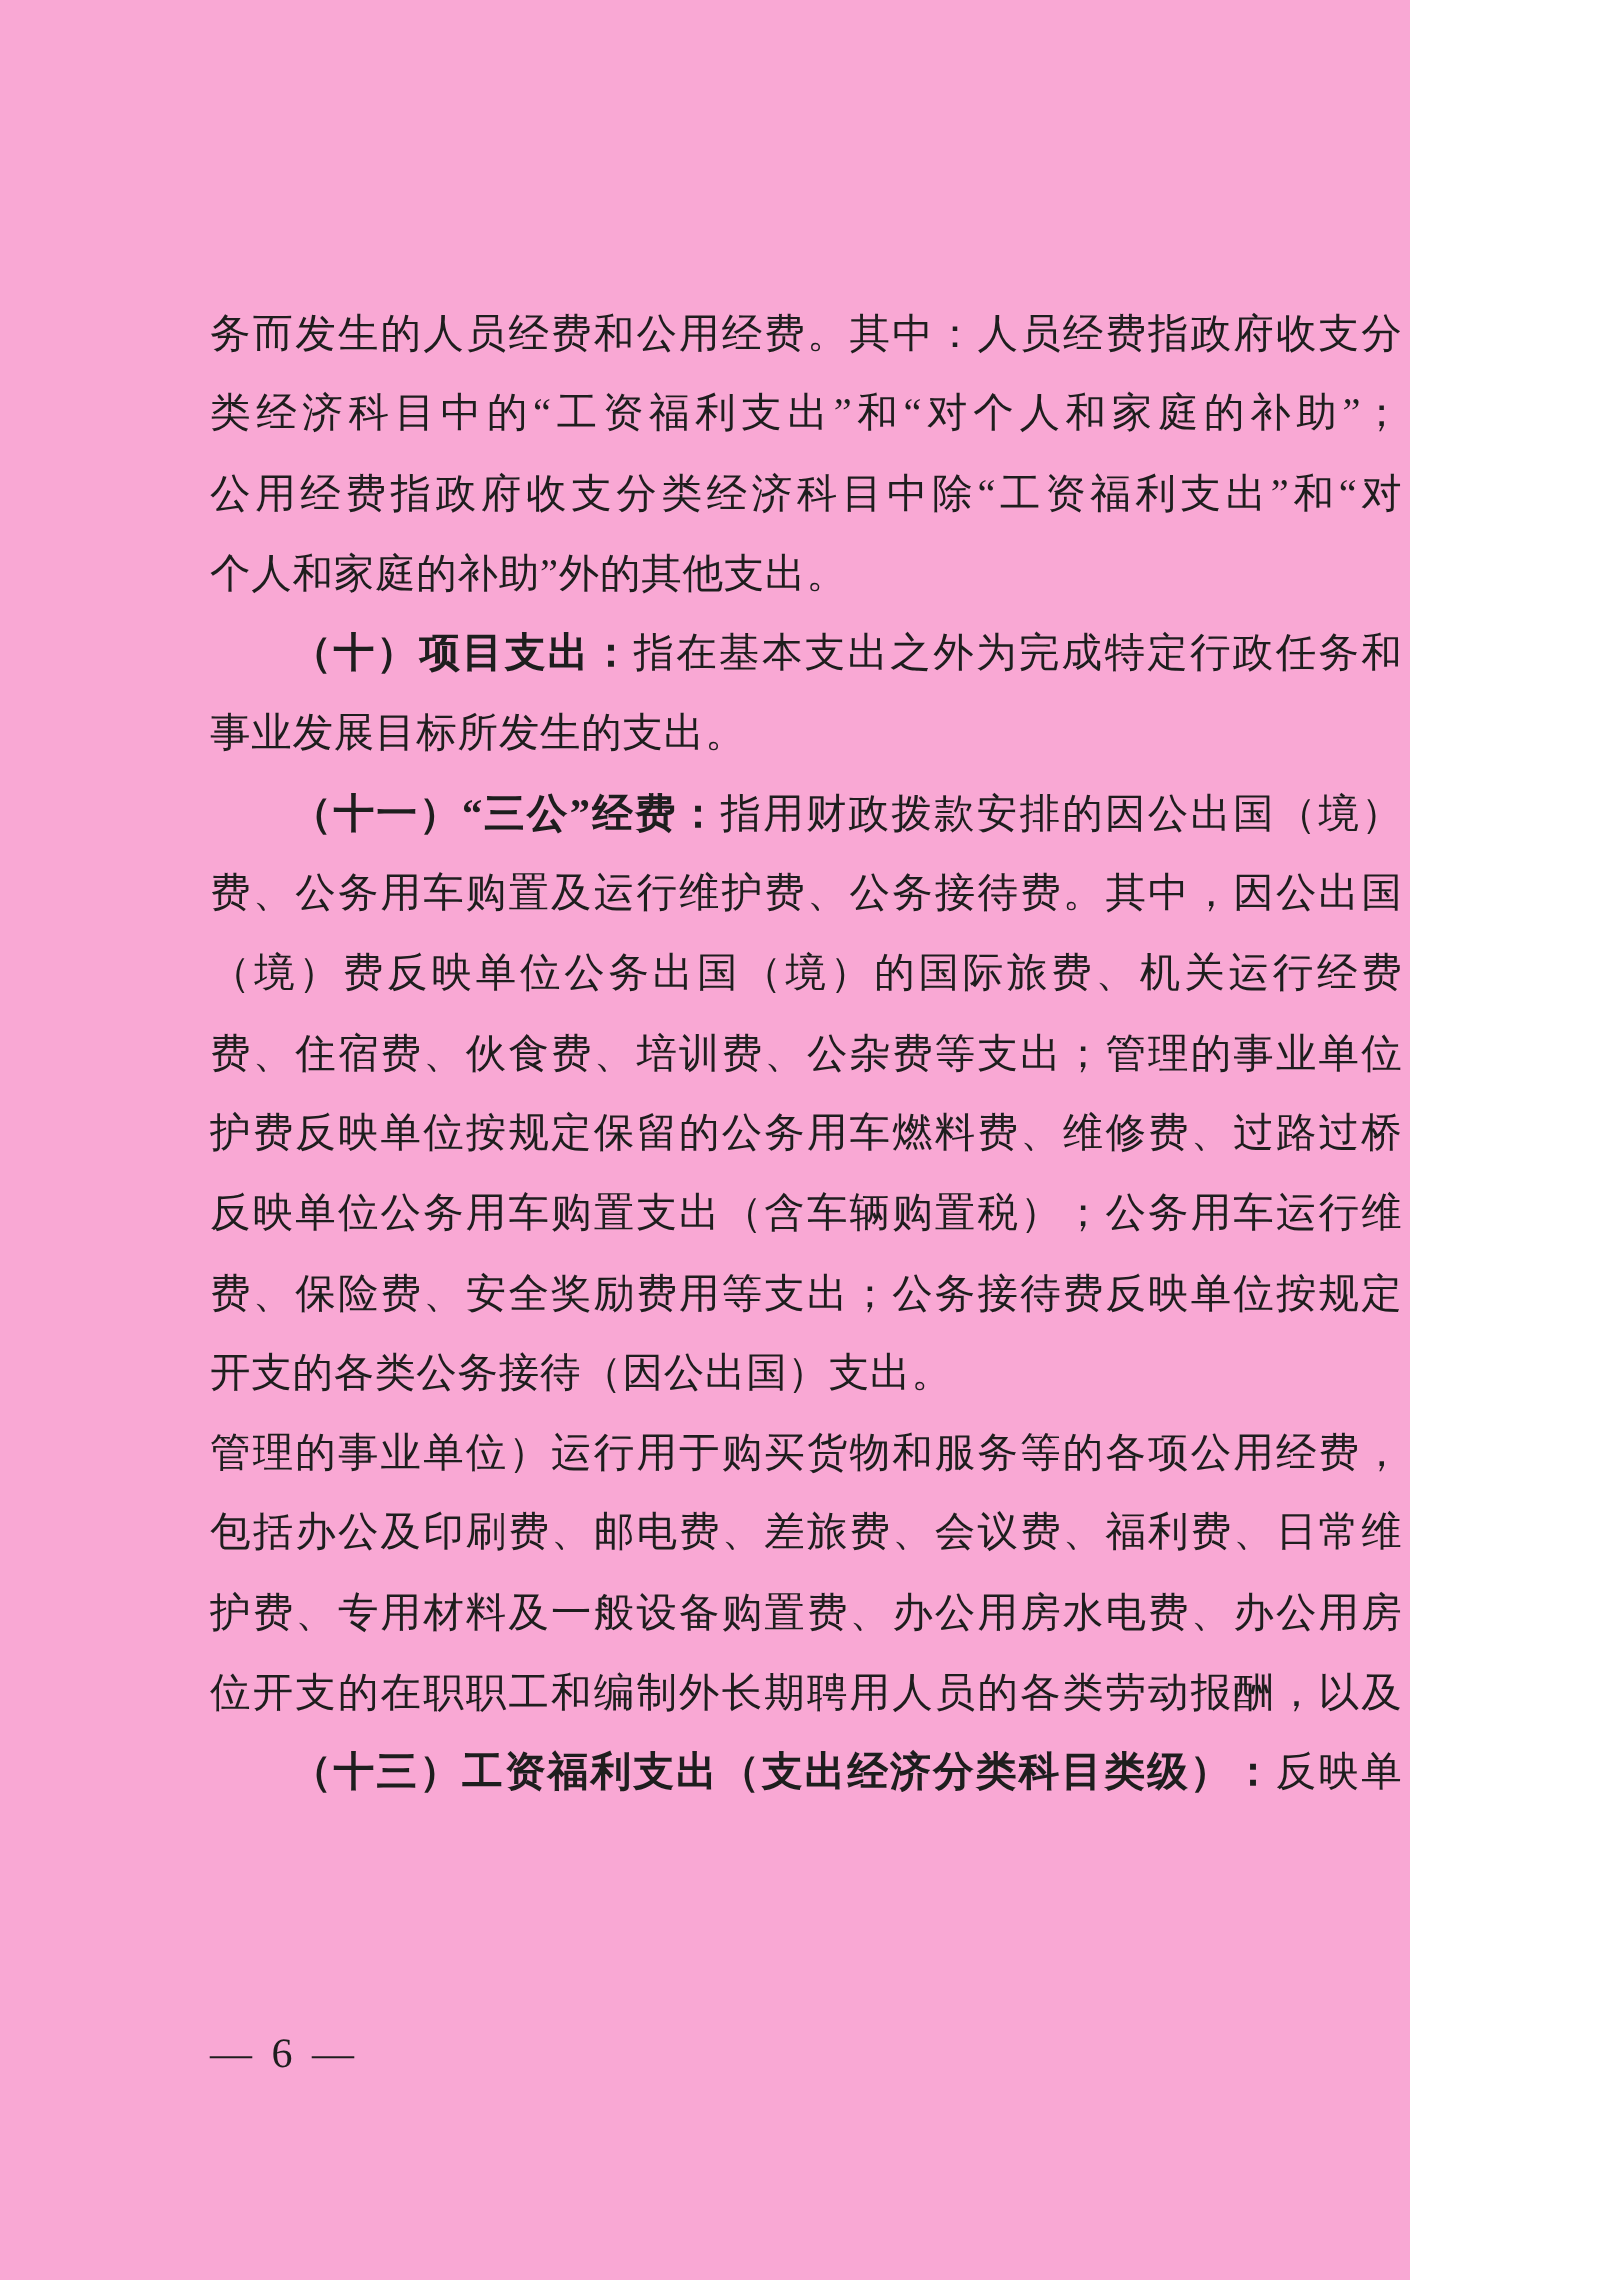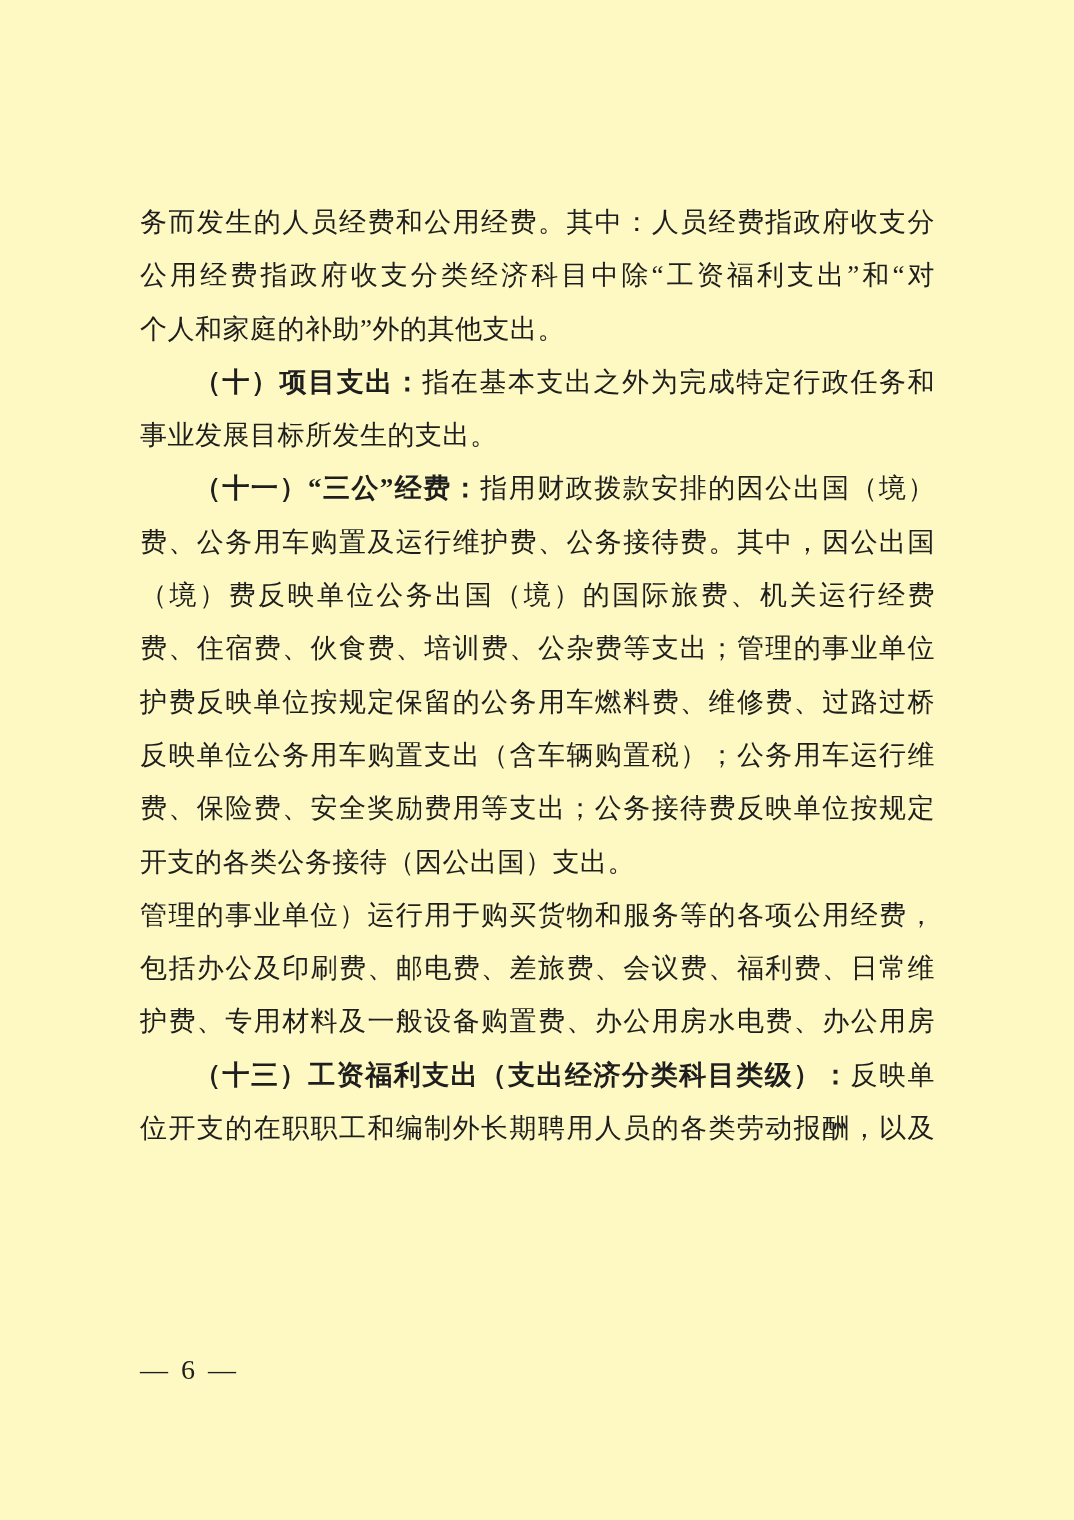--- a/index.html
+++ b/index.html
@@ -2,23 +2,23 @@
 <html lang="zh"><head>
 <meta charset="utf-8">
 <style>
   html, body {
     margin: 0;
     padding: 0;
     background: #ffffff;
   }
   .page {
     position: relative;
-    width: 1074px;
+    width: 940px;
     height: 1520px;
-    background: #fef9c3;
+    background: #f9a8d4;
     overflow: hidden;
     font-family: "Liberation Serif", "DejaVu Serif", serif;
     color: #1e1e1e;
   }
   .text-block {
     position: absolute;
     left: 140px;
     top: 196px;
     width: 795px;
   }
@@ -50,32 +50,33 @@
     letter-spacing: 3px;
     color: #1e1e1e;
   }
 </style>
 </head>
 <body>
 
 <div class="page">
   <div class="text-block">
       <div class="line j"><span class="seg">务而发生的人员经费和公用经费。其中：人员经费指政府收支分</span></div>
+      <div class="line j"><span class="seg">类经济科目中的“工资福利支出”和“对个人和家庭的补助”；</span></div>
       <div class="line j"><span class="seg">公用经费指政府收支分类经济科目中除“工资福利支出”和“对</span></div>
       <div class="line"><span class="seg">个人和家庭的补助”外的其他支出。</span></div>
       <div class="line j indent"><span class="seg bold">（十）项目支出：</span><span class="seg">指在基本支出之外为完成特定行政任务和</span></div>
       <div class="line"><span class="seg">事业发展目标所发生的支出。</span></div>
       <div class="line j indent"><span class="seg bold">（十一）“三公”经费：</span><span class="seg">指用财政拨款安排的因公出国（境）</span></div>
       <div class="line j"><span class="seg">费、公务用车购置及运行维护费、公务接待费。其中，因公出国</span></div>
       <div class="line j"><span class="seg">（境）费反映单位公务出国（境）的国际旅费、机关运行经费</span></div>
       <div class="line j"><span class="seg">费、住宿费、伙食费、培训费、公杂费等支出；管理的事业单位</span></div>
       <div class="line j"><span class="seg">护费反映单位按规定保留的公务用车燃料费、维修费、过路过桥</span></div>
       <div class="line j"><span class="seg">反映单位公务用车购置支出（含车辆购置税）；公务用车运行维</span></div>
       <div class="line j"><span class="seg">费、保险费、安全奖励费用等支出；公务接待费反映单位按规定</span></div>
       <div class="line"><span class="seg">开支的各类公务接待（因公出国）支出。</span></div>
       <div class="line j"><span class="seg">管理的事业单位）运行用于购买货物和服务等的各项公用经费，</span></div>
       <div class="line j"><span class="seg">包括办公及印刷费、邮电费、差旅费、会议费、福利费、日常维</span></div>
       <div class="line j"><span class="seg">护费、专用材料及一般设备购置费、办公用房水电费、办公用房</span></div>
+      <div class="line j"><span class="seg">位开支的在职职工和编制外长期聘用人员的各类劳动报酬，以及</span></div>
       <div class="line j indent"><span class="seg bold">（十三）工资福利支出（支出经济分类科目类级）：</span><span class="seg">反映单</span></div>
-      <div class="line j"><span class="seg">位开支的在职职工和编制外长期聘用人员的各类劳动报酬，以及</span></div>
     </div>
   <div class="page-number">— 6 —</div>
 </div>
 
 </body></html>

